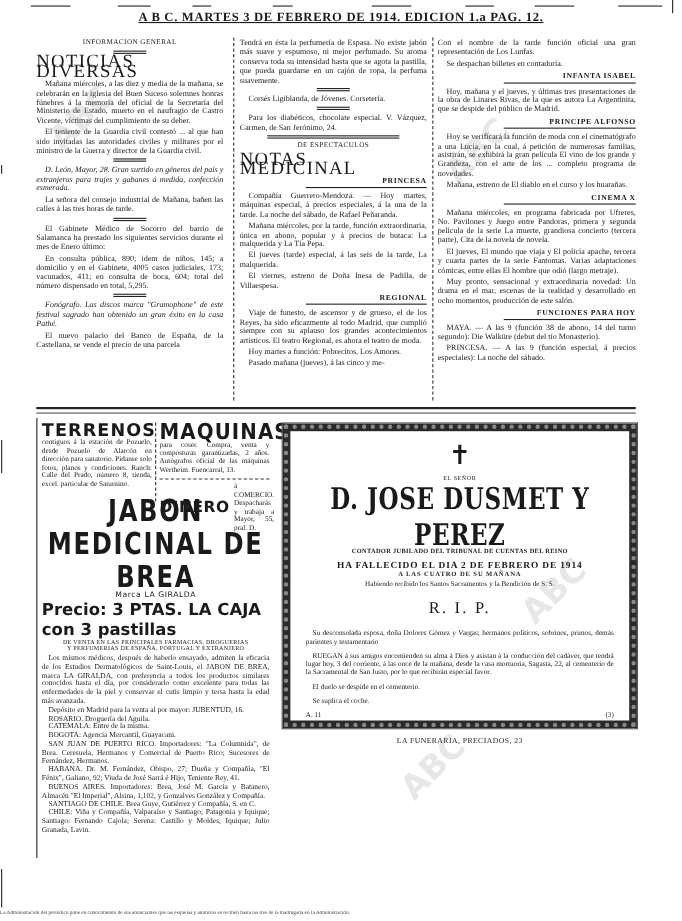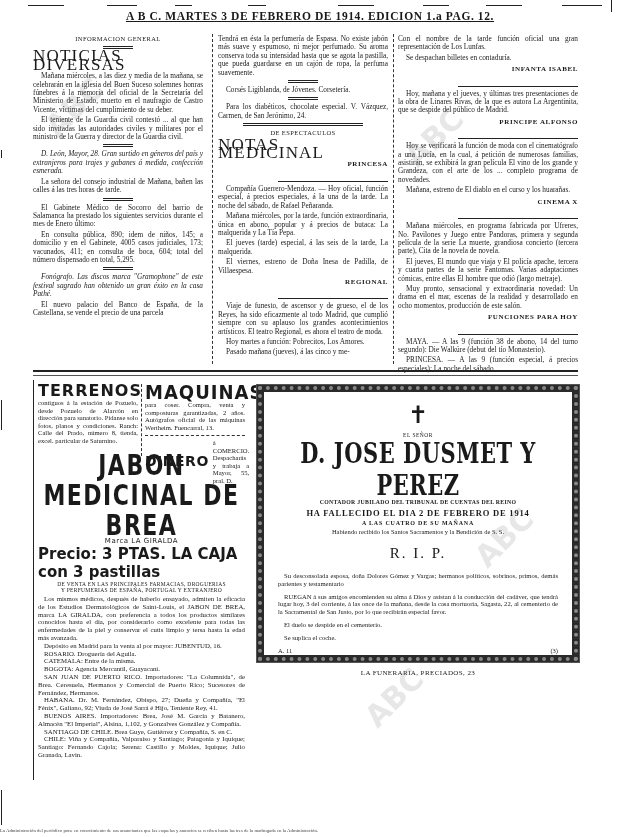--- a/index.html
+++ b/index.html
@@ -15,21 +15,21 @@
   .col p { margin-bottom: 2px; text-indent: 8px; }
   .col p.ni { text-indent: 0; }
   .col1 { left: 33px; top: 35px; width: 170px; }
   .col2 { left: 218px; top: 35px; width: 170px; }
   .col3 { left: 398px; top: 35px; width: 180px; }
   .vrule { position: absolute; width: 0; border-left: 1px dashed #333; }
   .kicker { text-align: center; font-size: 6.5px; letter-spacing: 0.4px; margin: 0 0 3px; }
   .headline { text-align: left; font-size: 17px; letter-spacing: 1.2px; margin: 2px 0 3px; }
   .sep { width: 30px; height: 3px; margin: 3px auto; border-top: 1.5px solid #222; border-bottom: 0.5px solid #222; }
   .subhead { text-align: right; font-size: 7px; font-weight: bold; letter-spacing: 0.6px;
-    border-bottom: 1px solid #222; margin: 3px 0 3px 60px; padding-bottom: 12px; }
+    border-bottom: 1px solid #222; margin: 3px 0 3px 60px; padding-bottom: 1px; }
   em { font-style: italic; }
   .ornament { position: absolute; left: 33px; top: 370px; width: 545px; height: 6px;
     border-top: 2px solid #222; border-bottom: 1px solid #555; }
   
   .ad-terrenos { position: absolute; left: 38px; top: 383px; width: 100px; font-size: 6.6px; line-height: 7.5px; text-align: justify; }
   .ad-maquinas { position: absolute; left: 145px; top: 383px; width: 100px; font-size: 6.6px; line-height: 7.5px; text-align: justify; }
   .ad-title { font-family: "DejaVu Sans", sans-serif; font-weight: bold; text-align: center; letter-spacing: 1px; }
   .ad-terrenos .ad-title { font-size: 16px; line-height: 16px; }
   .ad-maquinas .ad-title { font-size: 20px; line-height: 18px; font-stretch: condensed; }
   .dinero { display: flex; align-items: center; gap: 4px; margin-top: 4px; border-top: 1px dashed #333; padding-top: 3px; }
@@ -104,21 +104,21 @@
   <div class="col col2">
     <p class="ni">Tendrá en ésta la perfumería de Espasa. No existe jabón más suave y espumoso, ni mejor perfumado. Su aroma conserva toda su intensidad hasta que se agota la pastilla, que pueda guardarse en un cajón de ropa, la perfuma suavemente.</p>
     <div class="sep"></div>
     <p>Corsés Ligiblanda, de Jóvenes. Corsetería.</p>
     <div class="sep"></div>
     <p>Para los diabéticos, chocolate especial. V. Vázquez, Carmen, de San Jerónimo, 24.</p>
     <div class="sep" style="width:120px"></div>
     <div class="kicker">DE ESPECTACULOS</div>
     <div class="headline">NOTAS MEDICINAL</div>
     <div class="subhead">PRINCESA</div>
-    <p>Compañía Guerrero-Mendoza. — Hoy oficial, función especial, á precios especiales, á la una de la tarde. La noche del sábado, de Rafael Peñaranda.</p>
+    <p>Compañía Guerrero-Mendoza. — Hoy martes, máquinas especial, á precios especiales, á la una de la tarde. La noche del sábado, de Rafael Peñaranda.</p>
     <p>Mañana miércoles, por la tarde, función extraordinaria, única en abono, popular y á precios de butaca: La malquerida y La Tía Pepa.</p>
     <p>El jueves (tarde) especial, á las seis de la tarde, La malquerida.</p>
     <p>El viernes, estreno de Doña Inesa de Padilla, de Villaespesa.</p>
     <div class="subhead">REGIONAL</div>
     <p>Viaje de funesto, de ascensor y de grueso, el de los Reyes, ha sido eficazmente al todo Madrid, que cumplió siempre con su aplauso los grandes acontecimientos artísticos. El teatro Regional, es ahora el teatro de moda.</p>
     <p>Hoy martes a función: Pobrecitos, Los Amores.</p>
     <p>Pasado mañana (jueves), á las cinco y me-</p>
   </div>
 
   <div class="vrule" style="left:393px;top:34px;height:330px"></div>

